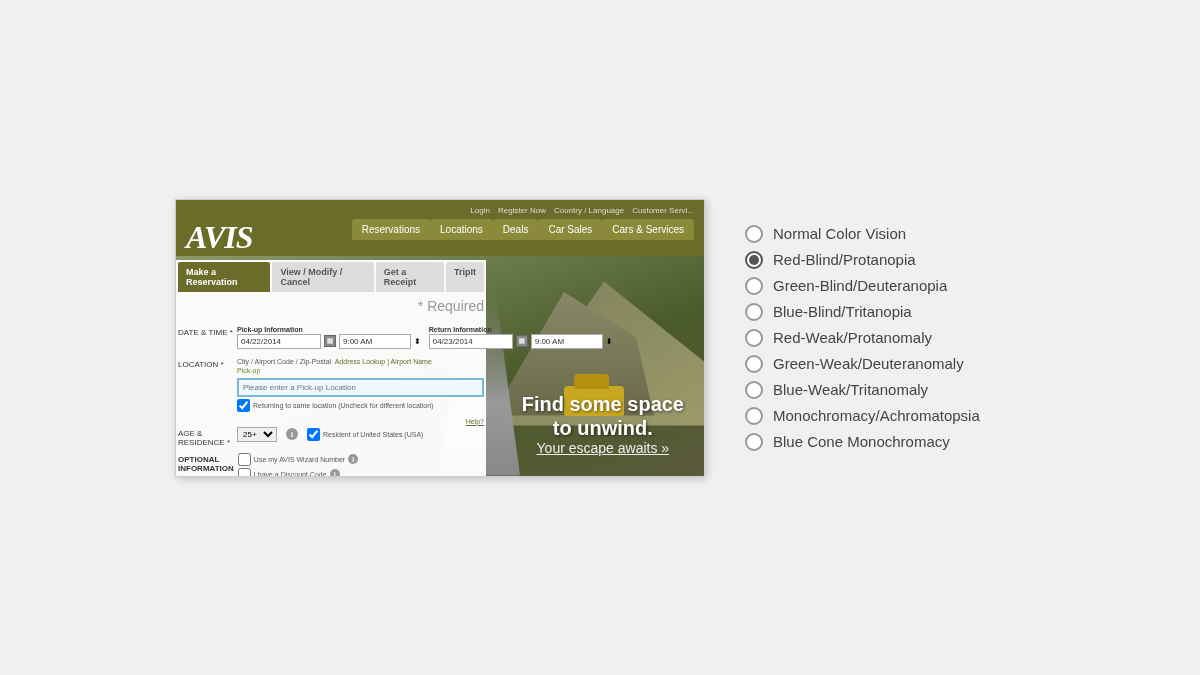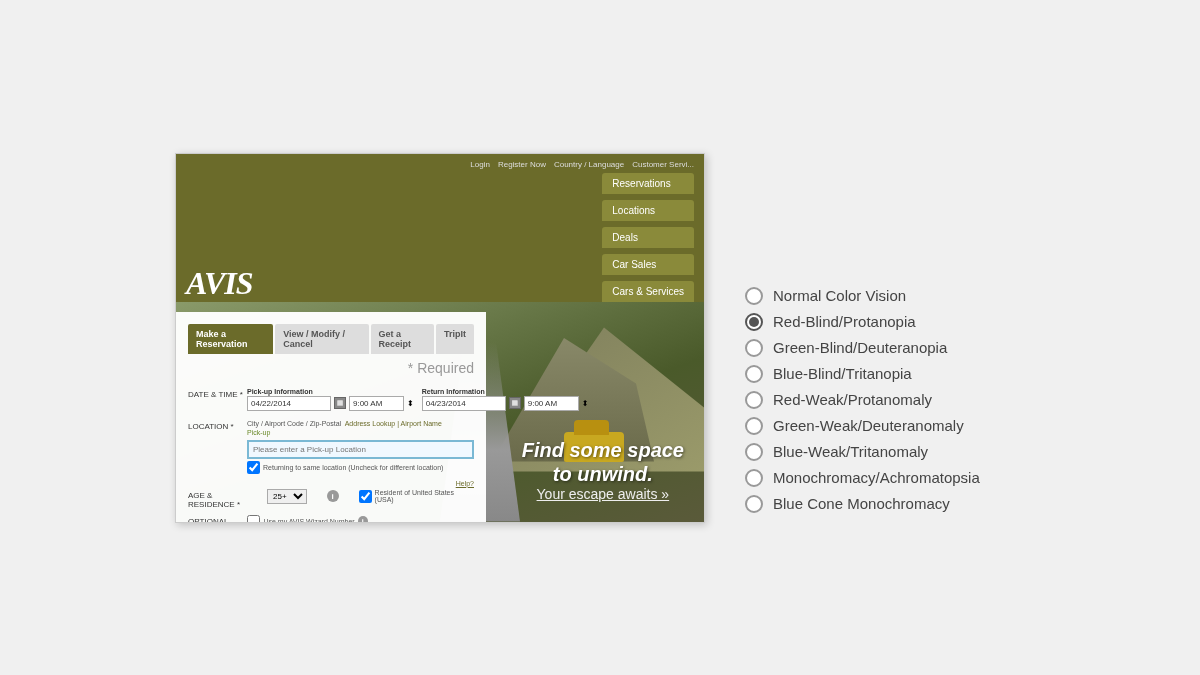--- a/index.html
+++ b/index.html
@@ -8,21 +8,21 @@
       font-family: Arial, sans-serif;
       width: 1200px;
       height: 675px;
       display: flex;
       align-items: center;
       justify-content: center;
       overflow: hidden;
     }
     .main-container {
       display: flex;
-      align-items: flex-end;
+      align-items: center;
       gap: 40px;
       padding: 20px;
     }
     
     .avis-screenshot {
       width: 530px;
       border: 1px solid #ccc;
       background: #fff;
       box-shadow: 2px 2px 8px rgba(0,0,0,0.2);
       overflow: hidden;
@@ -54,23 +54,22 @@
     .avis-logo {
       color: #fff;
       font-size: 32px;
       font-weight: 900;
       font-style: italic;
       letter-spacing: -1px;
       font-family: 'Times New Roman', serif;
     }
     .avis-nav {
       display: flex;
-      gap: 6px;
-      padding-bottom: 0;
-      flex-direction: column;
+      gap: 0;
+      padding-bottom: 16px;
     }
     .avis-nav-item {
       background: #8a8a3a;
       color: #fff;
       padding: 5px 10px;
       font-size: 10px;
       cursor: pointer;
       border-radius: 3px 3px 0 0;
     }
     
@@ -141,36 +140,35 @@
       bottom: 20px;
       right: 20px;
       text-align: center;
       color: #fff;
     }
     .avis-hero-text h2 {
       font-size: 20px;
       font-weight: bold;
       text-shadow: 1px 1px 3px rgba(0,0,0,0.5);
       line-height: 1.2;
-      font-style: italic;
     }
     .avis-hero-text p {
       font-size: 14px;
       color: #eee;
       text-decoration: underline;
     }
     
     .avis-form-overlay {
       position: absolute;
-      top: 10px;
+      top: 4px;
       left: 0;
       width: 310px;
       height: 100%;
       background: rgba(255,255,255,0.97);
-      padding: 12px;
+      padding: 2px;
     }
     
     .form-tabs {
       display: flex;
       gap: 2px;
       margin-bottom: 6px;
     }
     .form-tab {
       padding: 5px 8px;
       font-size: 9px;
@@ -225,21 +223,21 @@
       border: 1px solid #aaa;
       padding: 2px 3px;
       font-size: 8px;
       background: #fff;
       color: #333;
     }
     .fake-input.date {
       width: 84px;
     }
     .fake-input.time {
-      width: 55px;
+      width: 72px;
     }
     .calendar-icon {
       width: 12px;
       height: 12px;
       background: #888;
       display: inline-flex;
       align-items: center;
       justify-content: center;
       font-size: 7px;
       color: #fff;
@@ -276,22 +274,21 @@
       font-size: 7px;
       color: #6b6b2a;
       text-align: right;
       text-decoration: underline;
       cursor: pointer;
       margin-bottom: 2px;
     }
     .age-row {
       display: flex;
       align-items: center;
-      gap: 20px;
-      margin-left: 20px;
+      gap: 9px;
     }
     .age-select {
       font-size: 8px;
       padding: 1px;
       border: 1px solid #aaa;
       width: 40px;
     }
     .info-icon {
       width: 12px;
       height: 12px;
@@ -306,21 +303,21 @@
     }
     .resident-check {
       font-size: 7px;
       color: #555;
       display: flex;
       align-items: center;
       gap: 3px;
     }
     .optional-label {
       font-size: 8px;
-      font-weight: normal;
+      font-weight: bold;
       color: #333;
       min-width: 55px;
     }
     .check-row {
       display: flex;
       align-items: center;
       gap: 3px;
       margin-bottom: 2px;
       font-size: 7px;
       color: #555;

